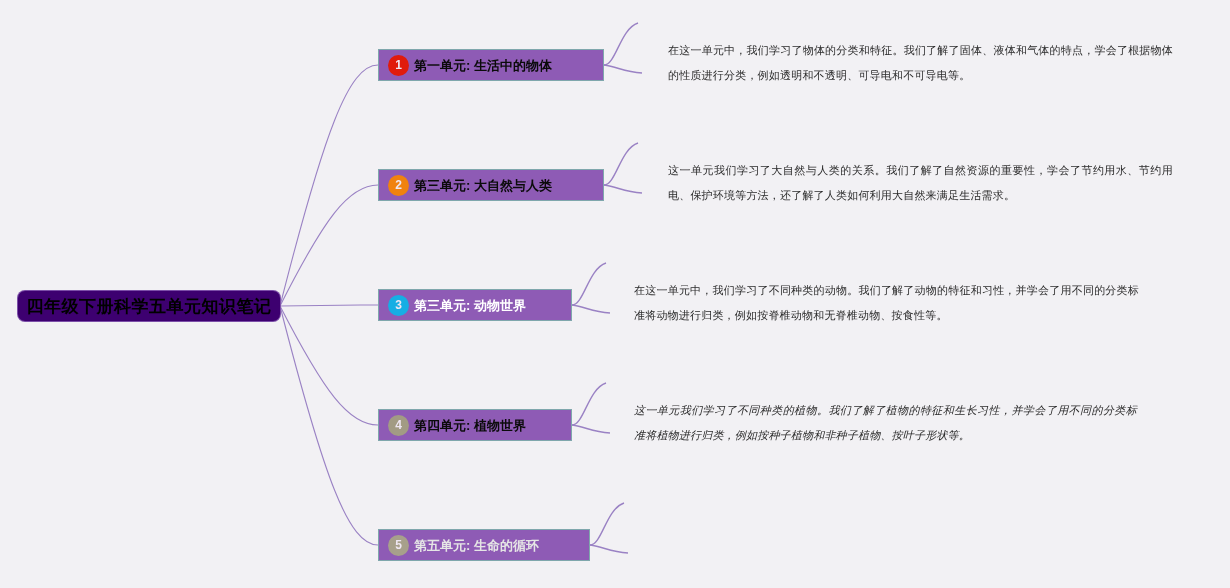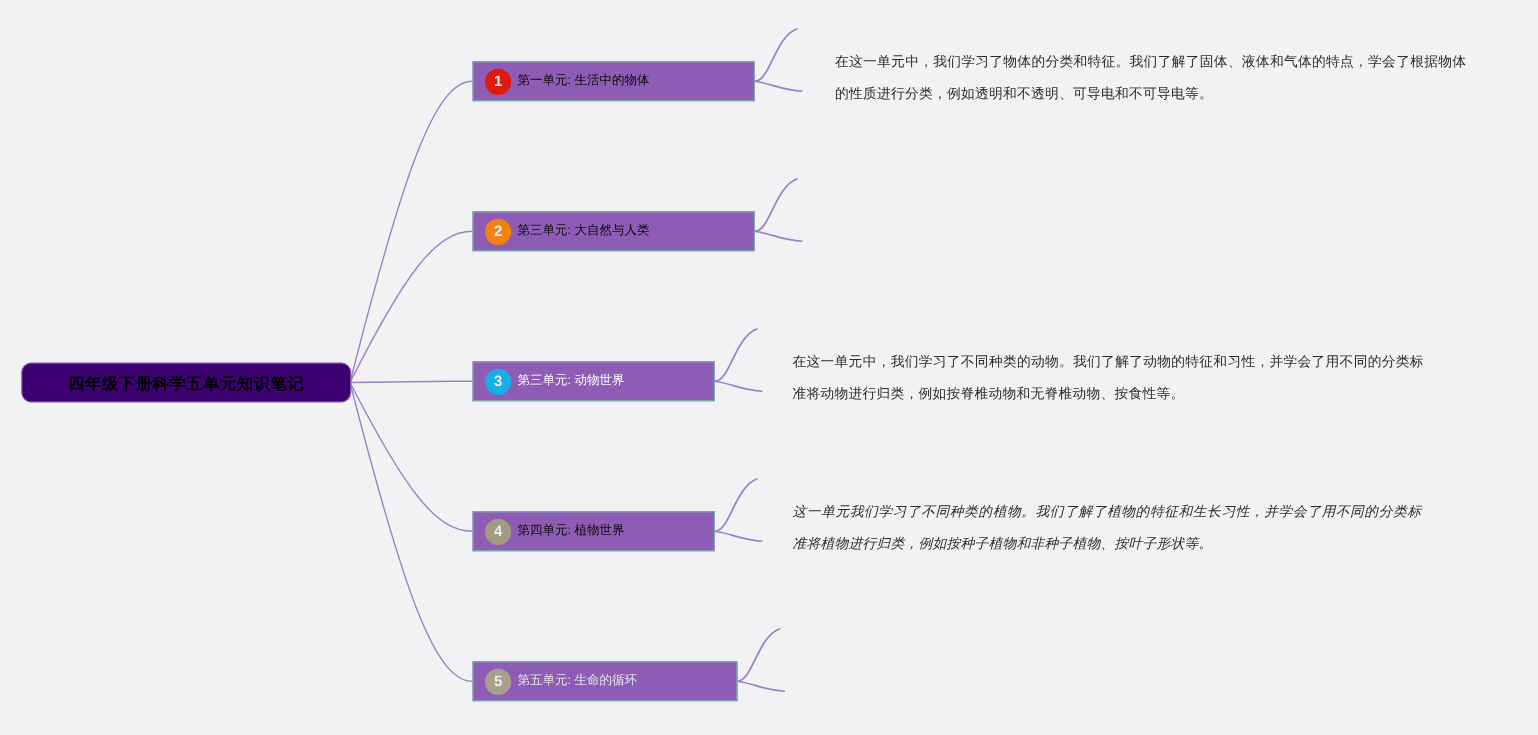--- a/index.html
+++ b/index.html
@@ -38,21 +38,21 @@
     background: #3d0070;
     border-radius: 7px;
     box-shadow: 0 0 0 1px #7c4fa8;
     display: flex;
     align-items: center;
     justify-content: center;
     box-sizing: border-box;
   }
   .root-label {
     color: #000000;
-    font-size: 13px;
+    font-size: 17px;
     font-weight: bold;
     letter-spacing: 0.5px;
     white-space: nowrap;
     line-height: 1;
   }
 
   
   .branch-node {
     position: absolute;
     height: 32px;
@@ -71,24 +71,25 @@
     flex: 0 0 21px;
     display: flex;
     align-items: center;
     justify-content: center;
     font-size: 12px;
     font-weight: bold;
     color: #efe7f3;
     margin-right: 5px;
   }
   .branch-label {
-    font-size: 10px;
+    font-size: 13px;
     color: #0b0b0b;
     white-space: nowrap;
     line-height: 1;
+    font-weight: bold;
   }
 
   
   .desc {
     position: absolute;
     font-size: 11px;
     line-height: 25px;
     color: #2b2b2b;
     letter-spacing: 0.2px;
     text-align: justify;
@@ -145,18 +146,19 @@
     <span class="branch-label" style="color: rgb(11, 11, 11); text-align: center;">第四单元: 植物世界</span>
   </div>
 
   <div class="branch-node" style="left: 378px; top: 529px; width: 212px; background: rgb(142, 91, 181); border-color: rgb(127, 167, 172);">
     <span class="badge" style="background: rgb(167, 160, 139);">5</span>
     <span class="branch-label" style="color: #e5e5e5;">第五单元: 生命的循环</span>
   </div>
 
   <div class="desc" style="left:668px; top:38px; width:505px;">在这一单元中，我们学习了物体的分类和特征。我们了解了固体、液体和气体的特点，学会了根据物体的性质进行分类，例如透明和不透明、可导电和不可导电等。</div>
 
+  <div class="desc" style="left:668px; top:158px; width:505px;">这一单元我们学习了大自然与人类的关系。我们了解了自然资源的重要性，学会了节约用水、节约用电、保护环境等方法，还了解了人类如何利用大自然来满足生活需求。</div>
 
   <div class="desc" style="left:634px; top:278px; width:505px;">在这一单元中，我们学习了不同种类的动物。我们了解了动物的特征和习性，并学会了用不同的分类标准将动物进行归类，例如按脊椎动物和无脊椎动物、按食性等。</div>
 
   <div class="desc" style="left:634px; top:398px; width:503px;font-style:italic;">这一单元我们学习了不同种类的植物。我们了解了植物的特征和生长习性，并学会了用不同的分类标准将植物进行归类，例如按种子植物和非种子植物、按叶子形状等。</div>
 
 </div>
 
 </body></html>

